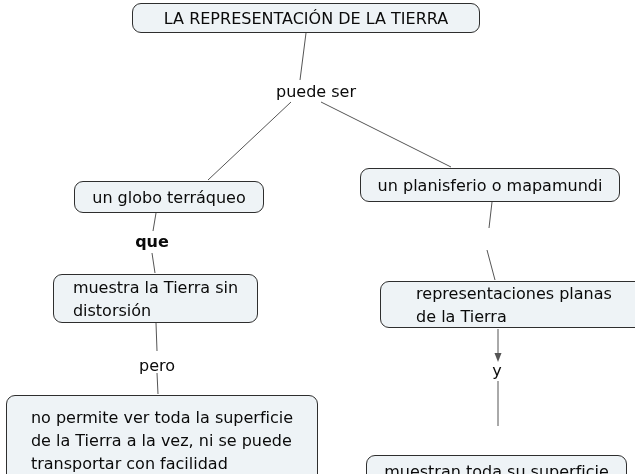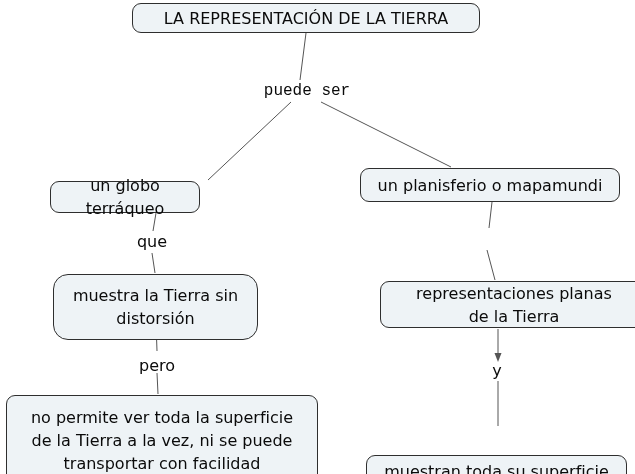--- a/index.html
+++ b/index.html
@@ -21,40 +21,40 @@
   .wires{position:absolute;left:0;top:0;pointer-events:none;}
   .wires line{stroke:var(--connector);stroke-width:1;}
   .wires polygon{fill:var(--connector);}
   .node{
     position:absolute;
     box-sizing:border-box;
     background:var(--node-fill);
     border:1px solid var(--node-border);
     border-radius:9px;
     display:flex;align-items:center;justify-content:center;
-    text-align:center;
+    text-align:left;
     font-size:16px;line-height:23px;
     white-space:pre-line;
     padding:0 4px;
   }
   .link-label{
     position:absolute;
     transform:translateX(-50%);
     font-size:16px;line-height:19px;
     white-space:nowrap;
   }
   .n-root       {left:132px; top:3px;   width:348px; height:30px;}
-  .n-globe      {left:50px;  top:181px; width:150px; height:32px;}
-  .n-globe-show {left:53px;  top:274px; width:205px; height:66px;border-radius:15px;}
+  .n-globe      {left:74px;  top:181px; width:190px; height:32px;}
+  .n-globe-show {left:53px;  top:274px; width:205px; height:49px;}
   .n-globe-limit{left:6px;   top:395px; width:312px; height:91px;}
   .n-map        {left:360px; top:168px; width:260px; height:34px;}
   .n-map-def    {left:380px; top:281px; width:268px; height:47px;}
   .n-map-show   {left:366px; top:427px; width:261px; height:33px;margin-top:28px;}
-  .l-puede-ser {left:307px; top:82px;font-family:Liberation Mono, monospace;}
-  .l-que       {left:152px; top:232px;}
+  .l-puede-ser {left:316px; top:82px;}
+  .l-que       {left:152px; top:232px;font-weight:bold;}
   .l-pero      {left:157px; top:356px;}
   .l-que-son   {left:493px; top:229px;}
   .l-y         {left:497px; top:361px;}
 </style>
 </head>
 <body>
 
 <div class="canvas">
 
   <svg class="wires" width="635" height="474" viewBox="0 0 635 474" aria-hidden="true">

